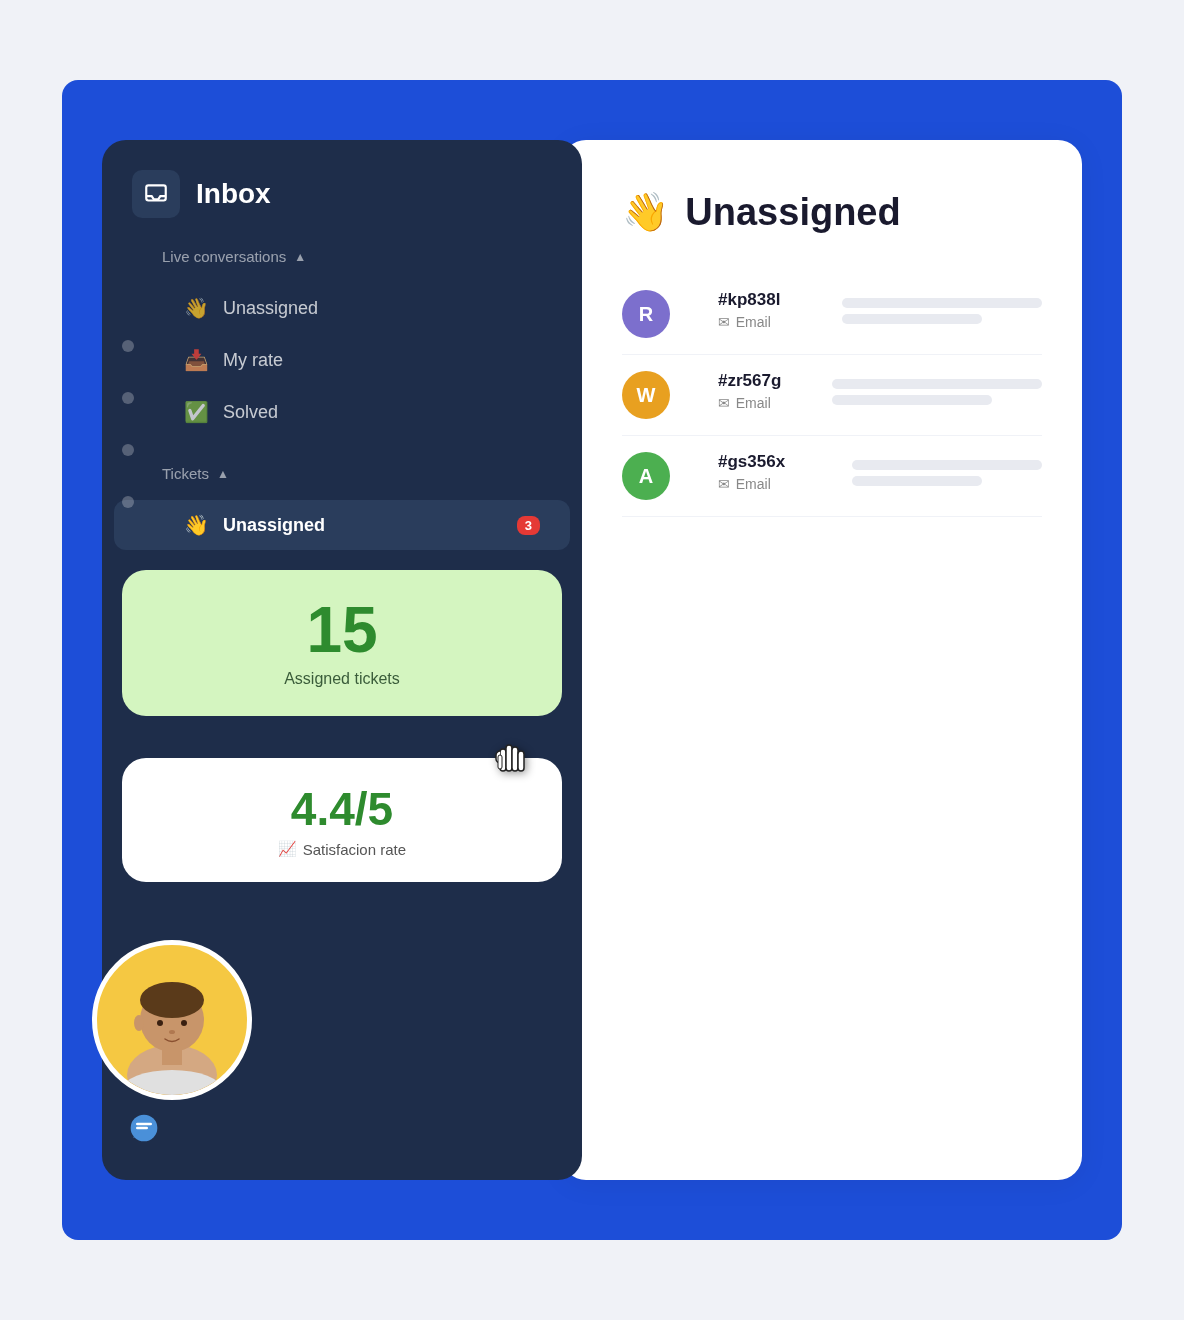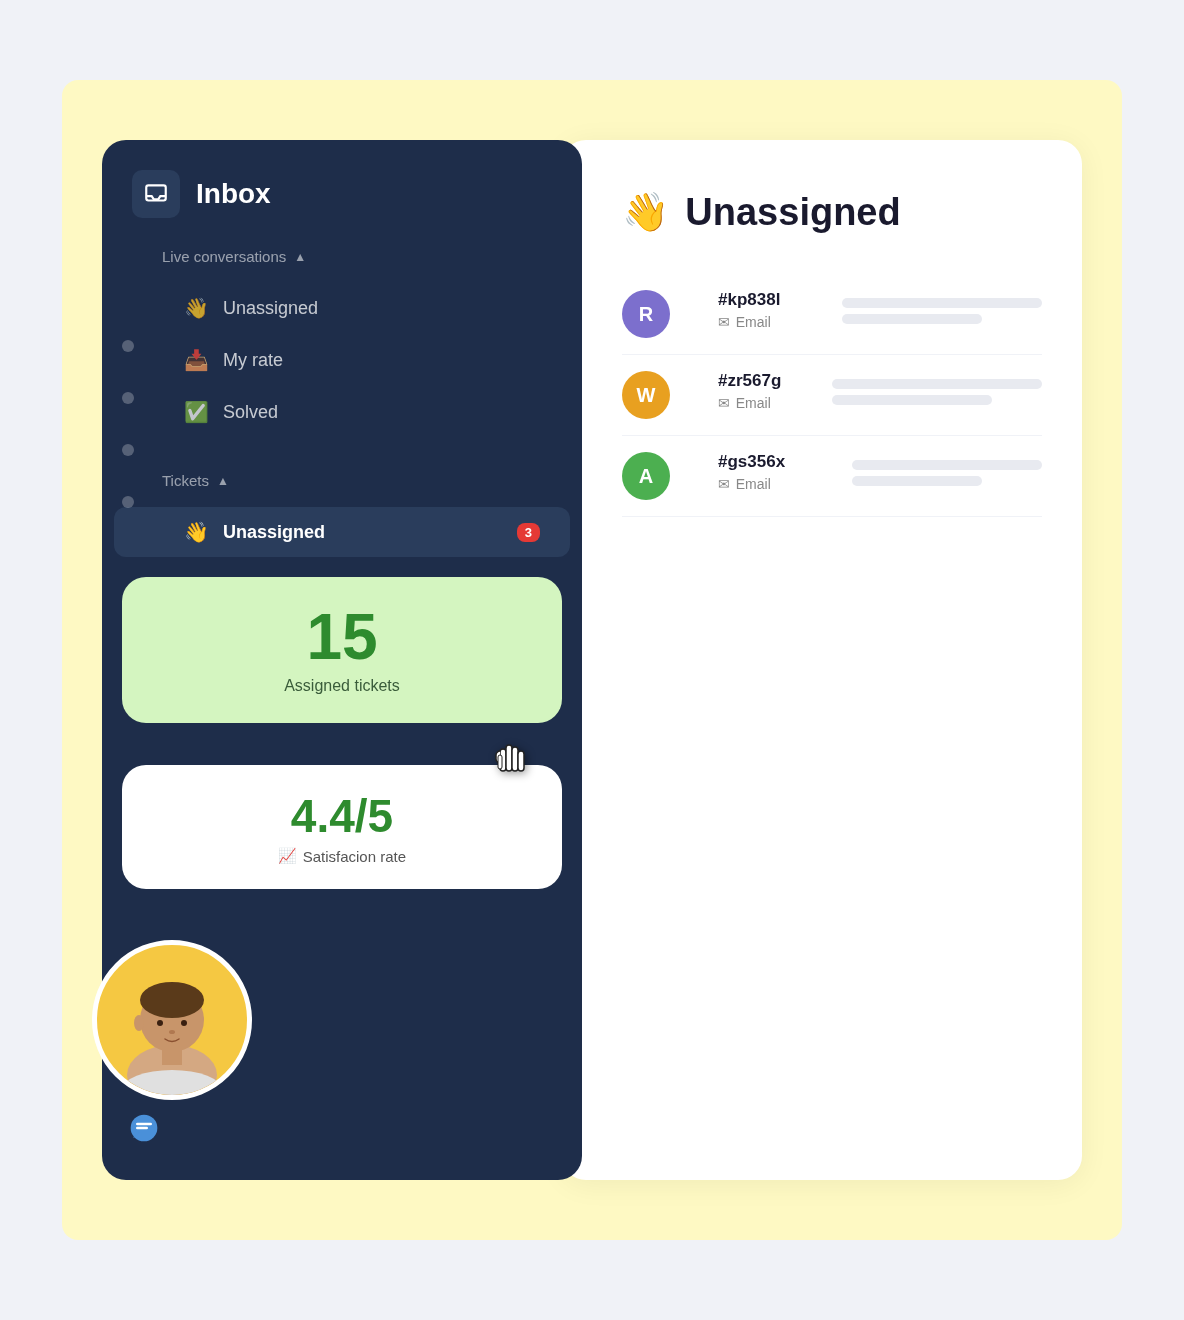--- a/index.html
+++ b/index.html
@@ -8,21 +8,21 @@
       font-family: -apple-system, BlinkMacSystemFont, 'Segoe UI', sans-serif;
       width: 1184px;
       min-height: 1320px;
       display: flex;
       align-items: center;
       justify-content: center;
     }
     .scene {
       width: 1060px;
       height: 1160px;
-      background: #fef9c3;
+      background: #1d4ed8;
       border-radius: 16px;
       position: relative;
       display: flex;
       align-items: flex-start;
       justify-content: flex-end;
       padding: 60px 40px;
     }
     .main-card {
       display: flex;
       width: 100%;
@@ -112,21 +112,21 @@
       background: #e53935;
       color: white;
       font-size: 13px;
       font-weight: 700;
       border-radius: 8px;
       padding: 2px 8px;
       margin-left: auto;
     }
     
     .tickets-section {
-      margin-top: 35px;
+      margin-top: 28px;
     }
     
     .stats-area {
       margin: 20px 20px 0 20px;
     }
     .assigned-card {
       background: #d4f5c0;
       border-radius: 24px;
       padding: 28px 38px;
       text-align: center;

